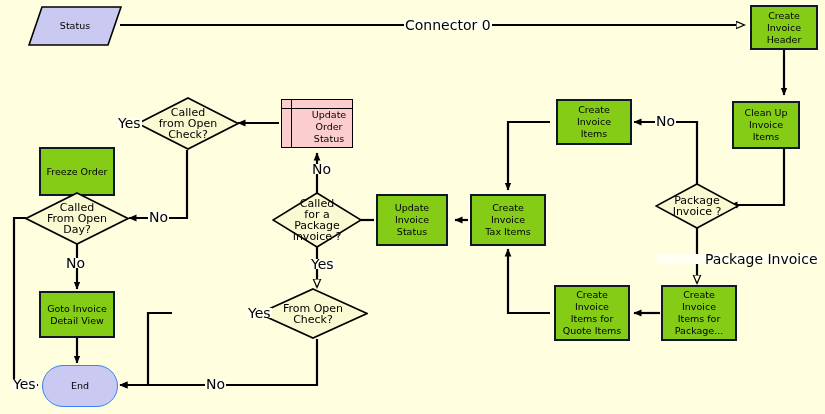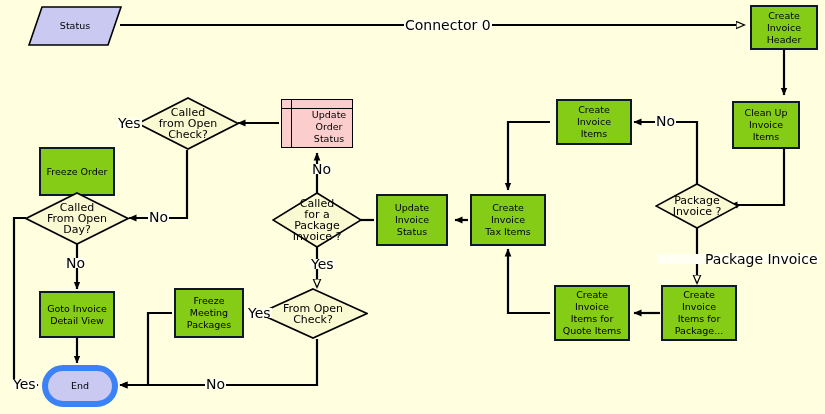--- a/index.html
+++ b/index.html
@@ -55,21 +55,21 @@
     width: 1px;
     background: #000;
   }
   .node-doc .doc-label {
     position: relative;
     z-index: 2;
     padding-top: 6px;
   }
   .node-terminal {
     background: #c9c9f2;
-    border: 6px solid #3b82f6;
+    border: 1px solid #3b82f6;
     border-radius: 22px;
   }
   .node-start {
     background: transparent;
     border: none;
   }
   .node-start .para {
     position: absolute;
     left: 0; top: 0;
     width: 100%; height: 100%;
@@ -244,23 +244,20 @@
     <span class="lbl">Goto Invoice<br>Detail View</span>
   </div>
 
   <div class="node node-decision" style="left:258px; top:288px; width:110px; height:51px;">
     <svg class="dia" viewBox="0 0 110 51" preserveAspectRatio="none">
       <polygon points="55,1 109,25.5 55,50 1,25.5" fill="#fafad2" stroke="#000" stroke-width="1.6"></polygon>
     </svg>
     <span class="dec-label">From Open<br>Check?</span>
   </div>
 
-  <div class="node node-process" style="left:174px; top:288px; width:70px; height:50px;">
-    <span class="lbl">Freeze<br>Meeting<br>Packages</span>
-  </div>
 
   <div class="node node-terminal" style="left:42px; top:365px; width:76px; height:42px;">
     <span class="lbl">End</span>
   </div>
 
   <span class="edge-label" style="left:404px; top:20px;">Connector 0</span>
   <span class="edge-label" style="left:655px; top:116px;">No</span>
   <span class="edge-label" style="left:657px; top:254px;padding-left:48px;">Package Invoice</span>
   <span class="edge-label" style="left:311px; top:164px;">No</span>
   <span class="edge-label" style="left:310px; top:259px;">Yes</span>

